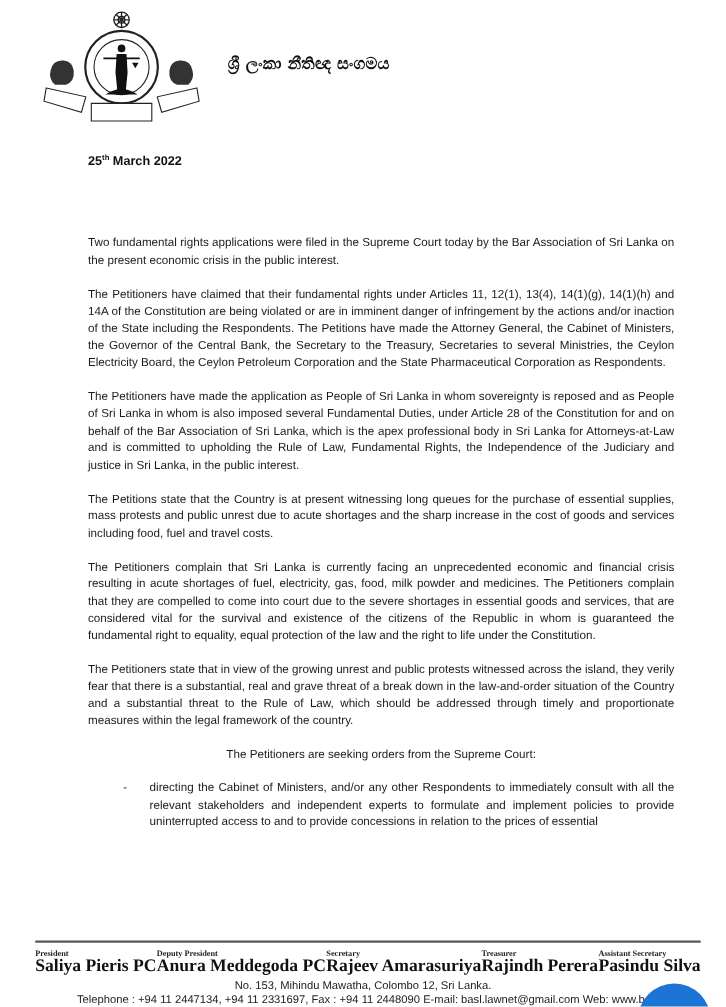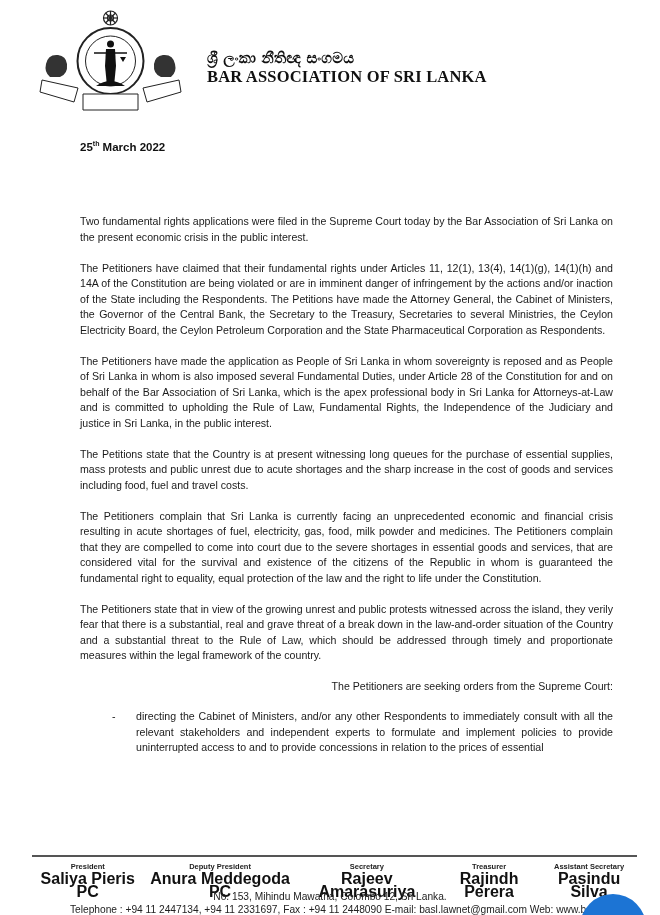--- a/index.html
+++ b/index.html
@@ -17,29 +17,29 @@
   .org-tamil { font-family: "DejaVu Sans", sans-serif; font-size: 11px; line-height: 14px; color: #222; letter-spacing: 0.3px; }
   .org-english { font-family: "Liberation Serif", serif; font-weight: bold; font-size: 16.5px; line-height: 19px; color: #111; letter-spacing: 0.2px; }
 
   .date { position: absolute; left: 80px; top: 140px; font-family: "Liberation Sans", sans-serif; font-weight: bold; font-size: 11.5px; color: #111; }
   .date sup { font-size: 7px; vertical-align: 5px; }
 
   .headline { position: absolute; left: 80px; top: 183px; font-family: "Liberation Sans", sans-serif; font-weight: bold; font-size: 11.3px; text-decoration: underline; color: #111; letter-spacing: -0.1px; }
 
   .body { position: absolute; left: 80px; top: 214px; width: 533px; font-family: "Liberation Sans", sans-serif; font-size: 10.6px; line-height: 15.5px; color: #1a1a1a; }
   .para { margin: 0 0 15.5px 0; text-align: justify; }
-  .para.left { text-align: right; }
+  .para.left { text-align: center; }
   .bullet { display: flex; margin-left: 32px; margin-top: -1px; }
   .bullet-mark { width: 24px; flex: none; }
   .bullet-text { flex: 1; text-align: justify; margin-right: 0; }
 
   
   .footer-rule { position: absolute; left: 32px; top: 855px; width: 605px; height: 2px; background: #555; }
   .officers { position: absolute; left: 32px; top: 862px; width: 605px; display: flex; justify-content: space-between; }
-  .officer { text-align: center; font-family: Liberation Sans, sans-serif; }
+  .officer { font-family: Liberation Serif, serif; }
   .officer-role { font-size: 7.5px; font-weight: bold; color: #222; line-height: 10px; }
   .officer-name { font-size: 16px; font-weight: bold; color: #111; line-height: 13px; }
   .address { position: absolute; left: 0; top: 891px; width: 660px; text-align: center; font-family: "Liberation Sans", sans-serif; font-size: 10.2px; color: #222; }
   .contact { position: absolute; left: 70px; top: 904px; white-space: nowrap; font-family: "Liberation Sans", sans-serif; font-size: 10.2px; color: #222; }
   .overlay-circle { position: absolute; left: 580px; top: 894px; width: 66px; height: 66px; border-radius: 50%; background: #1c74d4; }
 </style>
 </head>
 <body>
 
 <div class="page">
@@ -75,21 +75,20 @@
 
     <g fill="#fff" stroke="#222" stroke-width="1">
       <path d="M4 74 L40 82 L36 96 L2 86 Z"></path>
       <path d="M141 74 L105 82 L109 96 L143 86 Z"></path>
       <path d="M45 88 L100 88 L100 104 L45 104 Z"></path>
     </g>
   </svg>
 
   <div class="org-names">
     <div class="org-sinhala">ශ්‍රී ලංකා නීතිඥ සංගමය</div>
-    <div class="org-english">BAR ASSOCIATION OF SRI LANKA</div>
   </div>
 
   <div class="date"><span>25</span><sup>th</sup><span> March 2022</span></div>
 
 
   <div class="body">
     <p class="para">Two fundamental rights applications were filed in the Supreme Court today by the Bar Association of Sri Lanka on the present economic crisis in the public interest.</p>
     <p class="para">The Petitioners have claimed that their fundamental rights under Articles 11, 12(1), 13(4), 14(1)(g), 14(1)(h) and 14A of the Constitution are being violated or are in imminent danger of infringement by the actions and/or inaction of the State including the Respondents. The Petitions have made the Attorney General, the Cabinet of Ministers, the Governor of the Central Bank, the Secretary to the Treasury, Secretaries to several Ministries, the Ceylon Electricity Board, the Ceylon Petroleum Corporation and the State Pharmaceutical Corporation as Respondents.</p>
     <p class="para">The Petitioners have made the application as People of Sri Lanka in whom sovereignty is reposed and as People of Sri Lanka in whom is also imposed several Fundamental Duties, under Article 28 of the Constitution for and on behalf of the Bar Association of Sri Lanka, which is the apex professional body in Sri Lanka for Attorneys-at-Law and is committed to upholding the Rule of Law, Fundamental Rights, the Independence of the Judiciary and justice in Sri Lanka, in the public interest.</p>
     <p class="para">The Petitions state that the Country is at present witnessing long queues for the purchase of essential supplies, mass protests and public unrest due to acute shortages and the sharp increase in the cost of goods and services including food, fuel and travel costs.</p>

